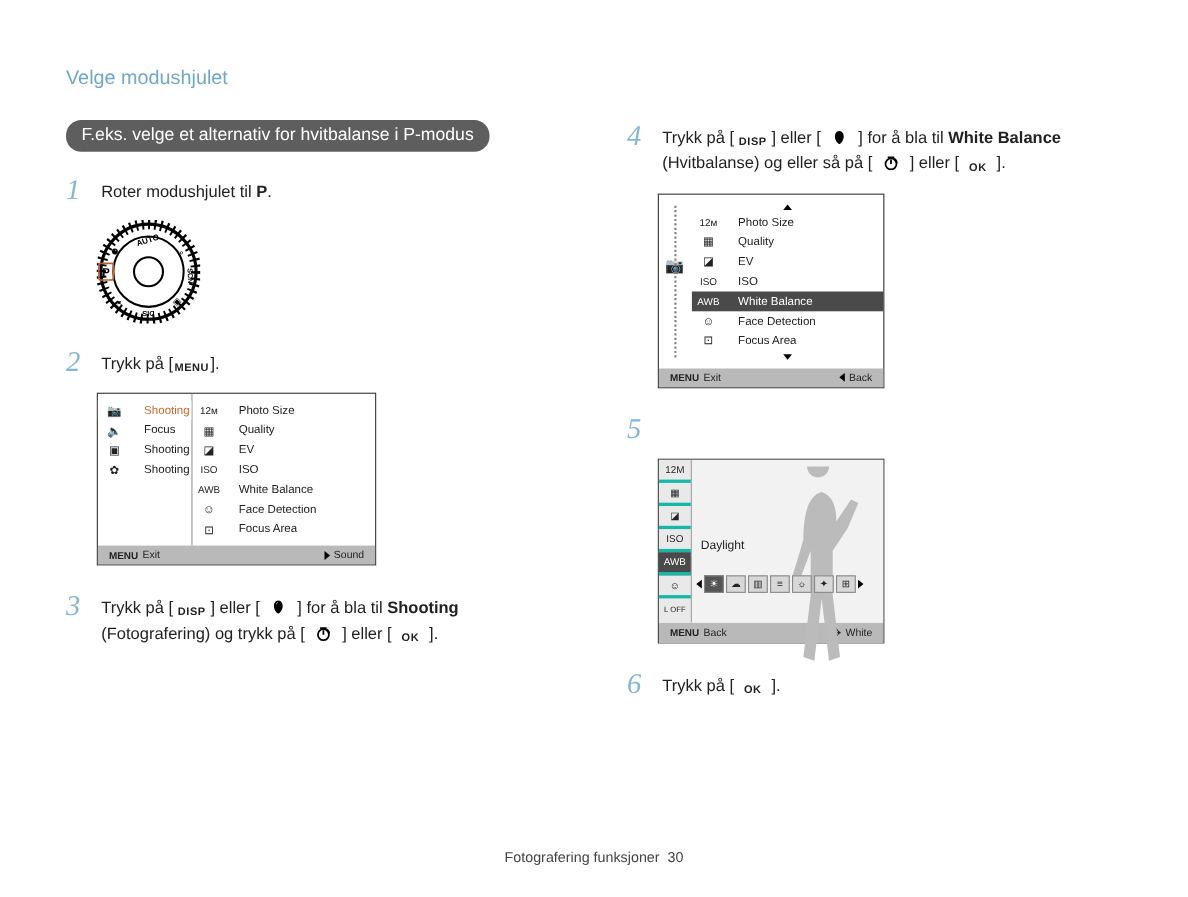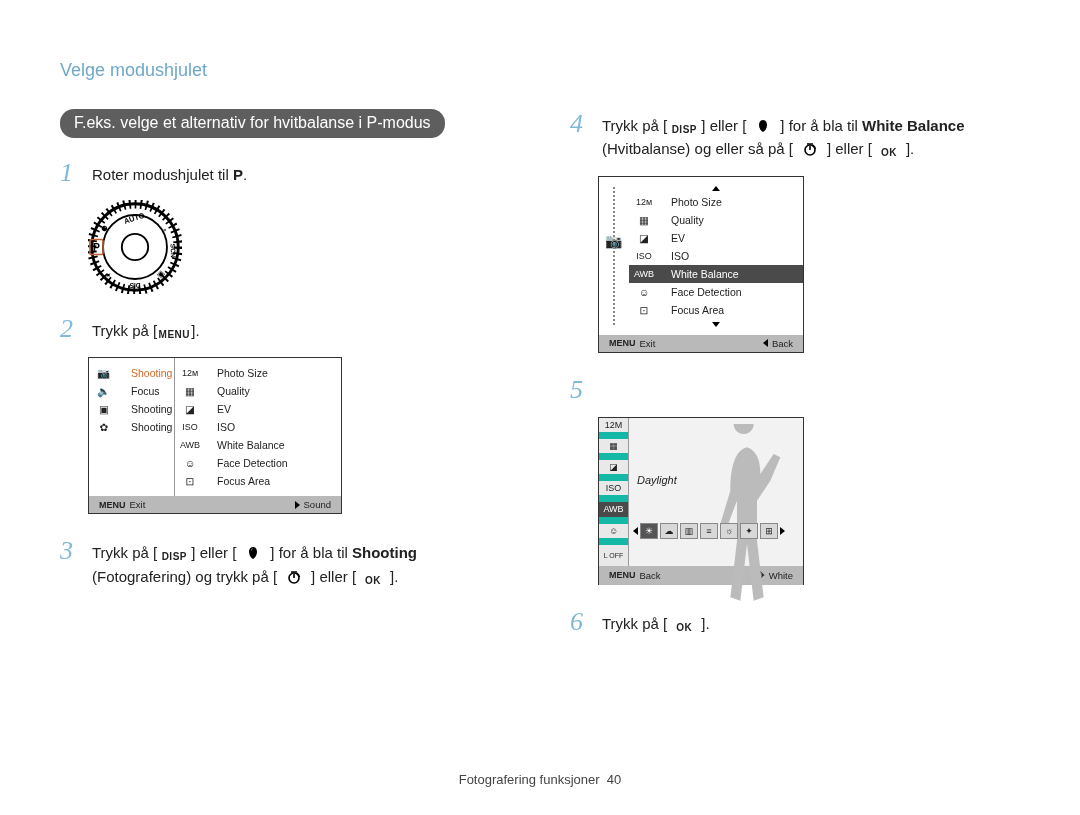--- a/index.html
+++ b/index.html
@@ -111,25 +111,25 @@
   .cross { font-size: 11px; }
 
   
   .dotcol { width: 30px; display:flex; flex-direction:column; align-items:center; padding:2px 0 6px 0; position:relative;}
   .camicon { font-size:14px; margin-top: 54px;}
   .vdots { position:absolute; top:10px; left:14px; bottom:10px; border-left: 2px dotted #888;}
   .arrow-up-box, .arrow-down-box { text-align:center; font-size:9px; color:#333; }
 
   
   .stackcol { width: 30px; background:#e9e9e9; border-right:1px solid #999; display:flex; flex-direction:column;}
-  .stackcol .cell { height:22px; display:flex; align-items:center; justify-content:center; border-bottom:7px solid #14b8a6; font-size:9px;}
+  .stackcol .cell { height:22px; display:flex; align-items:center; justify-content:center; border-bottom:3px solid #14b8a6; font-size:9px;}
   .stackcol .cell.sel { background:#4a4a4a; color:#fff;}
   .s3-body { flex:1; position:relative; background: #f2f2f2;}
   .s3-body .silhouette { position:absolute; right:6px; top:6px; bottom:28px; width:100px;}
-  .s3-body .label { position:absolute; left:8px; top:56px; font-size:11px;font-style:italic;}
+  .s3-body .label { position:absolute; left:8px; top:72px; font-size:11px;}
   .wb-strip { position:absolute; left:4px; right:4px; bottom:26px; height:18px; display:flex; gap:2px; align-items:center;}
   .wb-strip .cell { width:18px; height:16px; background:#d8d8d8; border:1px solid #888; display:flex; align-items:center; justify-content:center; font-size:9px;}
   .wb-strip .cell.sel { background:#555; color:#fff;}
 
   .page-footer {
     position: absolute;
     left: 0; right: 0; bottom: 28px;
     text-align: center;
     font-size: 13px;
     color: #444;
@@ -402,14 +402,14 @@
     <div class="step">
       <div class="num">6</div>
       <div class="step-body">
         <span>Trykk på [</span><span class="iconbox bold">OK</span><span>].</span>
       </div>
     </div>
   </div>
 </div>
 
 <div class="page-footer">
-  <span>Fotografering funksjoner</span>&nbsp;&nbsp;<span>40</span>
+  <span>Fotografering funksjoner</span>&nbsp;&nbsp;<span>30</span>
 </div>
 
 </body></html>

